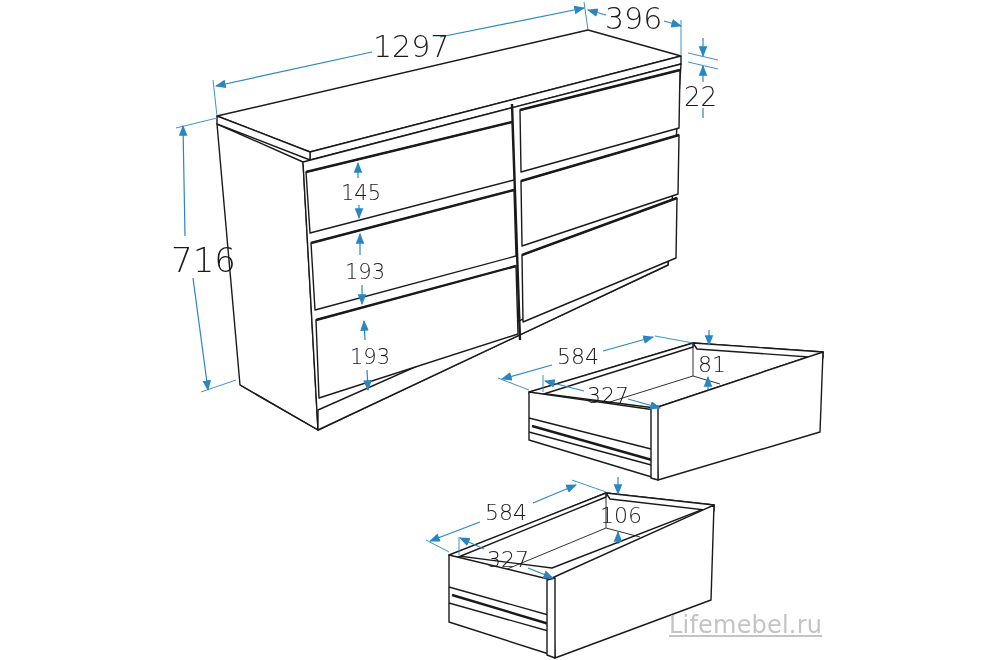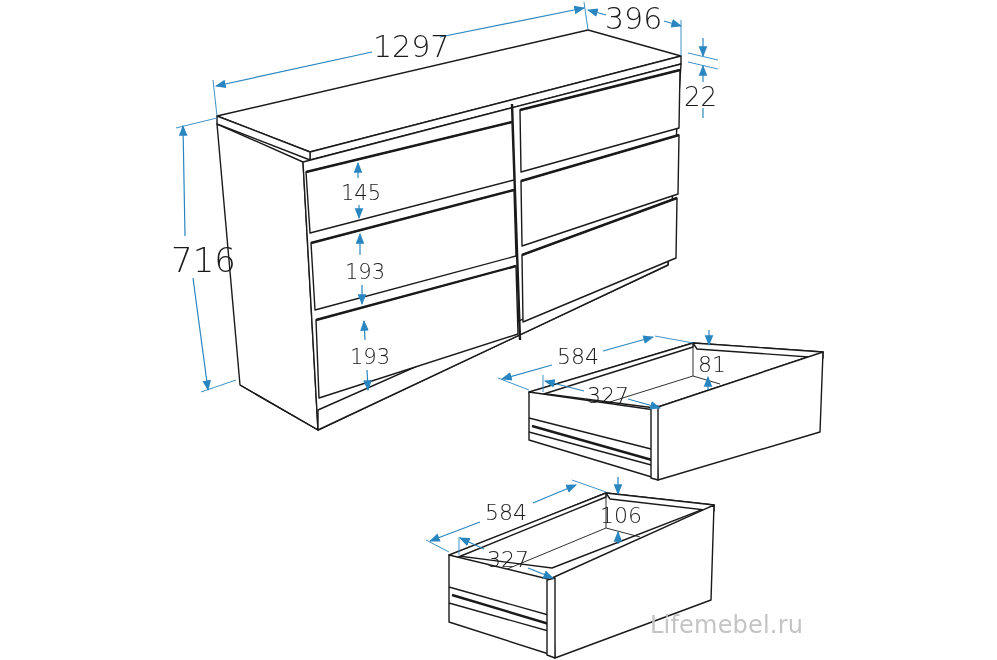--- a/index.html
+++ b/index.html
@@ -5,21 +5,21 @@
     html, body { margin: 0; padding: 0; background: #ffffff; }
     body { width: 997px; height: 660px; overflow: hidden; position: relative; font-family: "Liberation Sans", sans-serif; }
     svg.diagram { position: absolute; left: 0; top: 0; }
     .ol { fill: #ffffff; stroke: #1a1a1a; stroke-width: 1.4; stroke-linejoin: round; }
     .ln { fill: none; stroke: #1a1a1a; stroke-width: 1.4; }
     .thick { fill: none; stroke: #1a1a1a; stroke-width: 2.4; }
     .thin { fill: none; stroke: #1a1a1a; stroke-width: 0.9; }
     .dim { fill: none; stroke: var(--dim, #2a86c0); stroke-width: 1.2; }
     .ext { fill: none; stroke: var(--dim, #2a86c0); stroke-width: 0.9; }
     .dimtxt { font-family: "DejaVu Sans", sans-serif; font-weight: 300; fill: #1a1a1a; }
-    .watermark { position: absolute; left: 650px; top: 611px; font-family: "DejaVu Sans", sans-serif; font-size: 24px; color: #c4c4c4; letter-spacing: 0.2px; }
+    .watermark { position: absolute; left: 669px; top: 611px; font-family: "DejaVu Sans", sans-serif; font-size: 24px; color: #c4c4c4; letter-spacing: 0.2px; text-decoration: underline; }
   </style>
 </head>
 <body>
 
 <svg class="diagram" width="997" height="660" viewBox="0 0 997 660" xmlns="http://www.w3.org/2000/svg">
   <defs>
     <marker id="arr" viewBox="0 0 10 10" refX="9" refY="5" markerWidth="9" markerHeight="9" orient="auto-start-reverse">
       <path d="M0,1 L10,5 L0,9 Z" fill="#2a86c0"></path>
     </marker>
   </defs>

